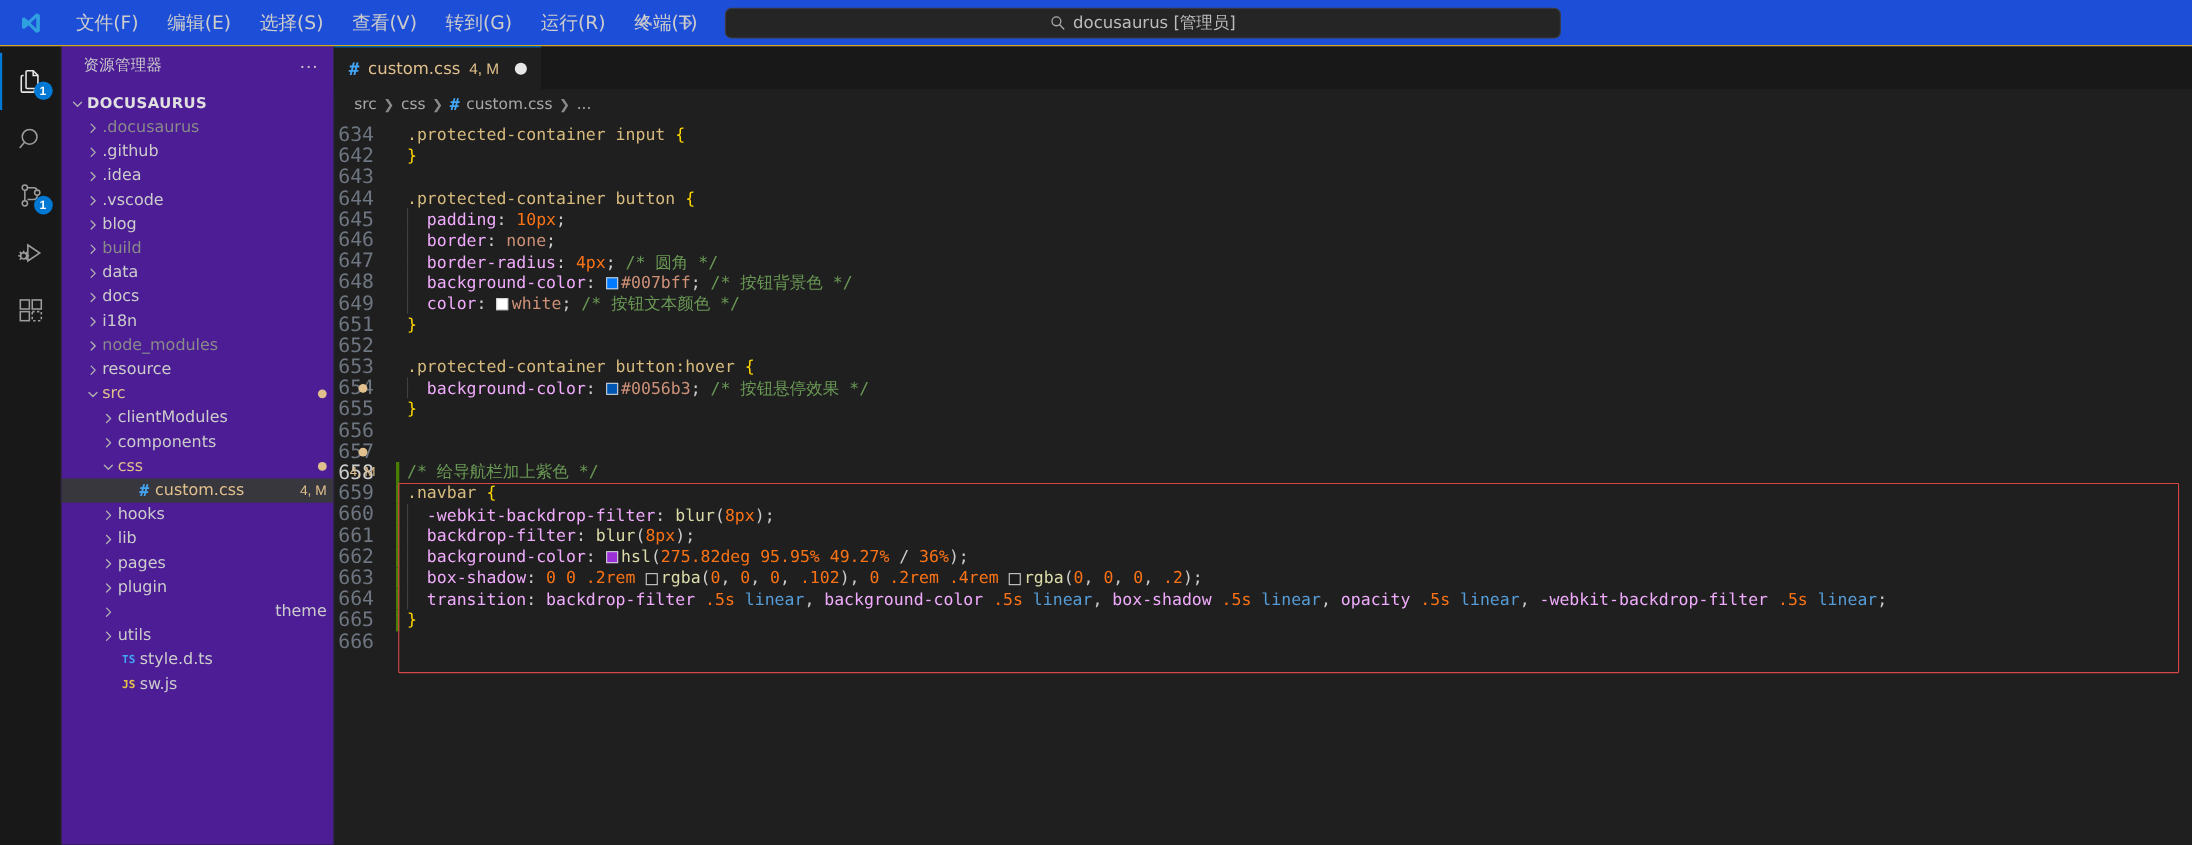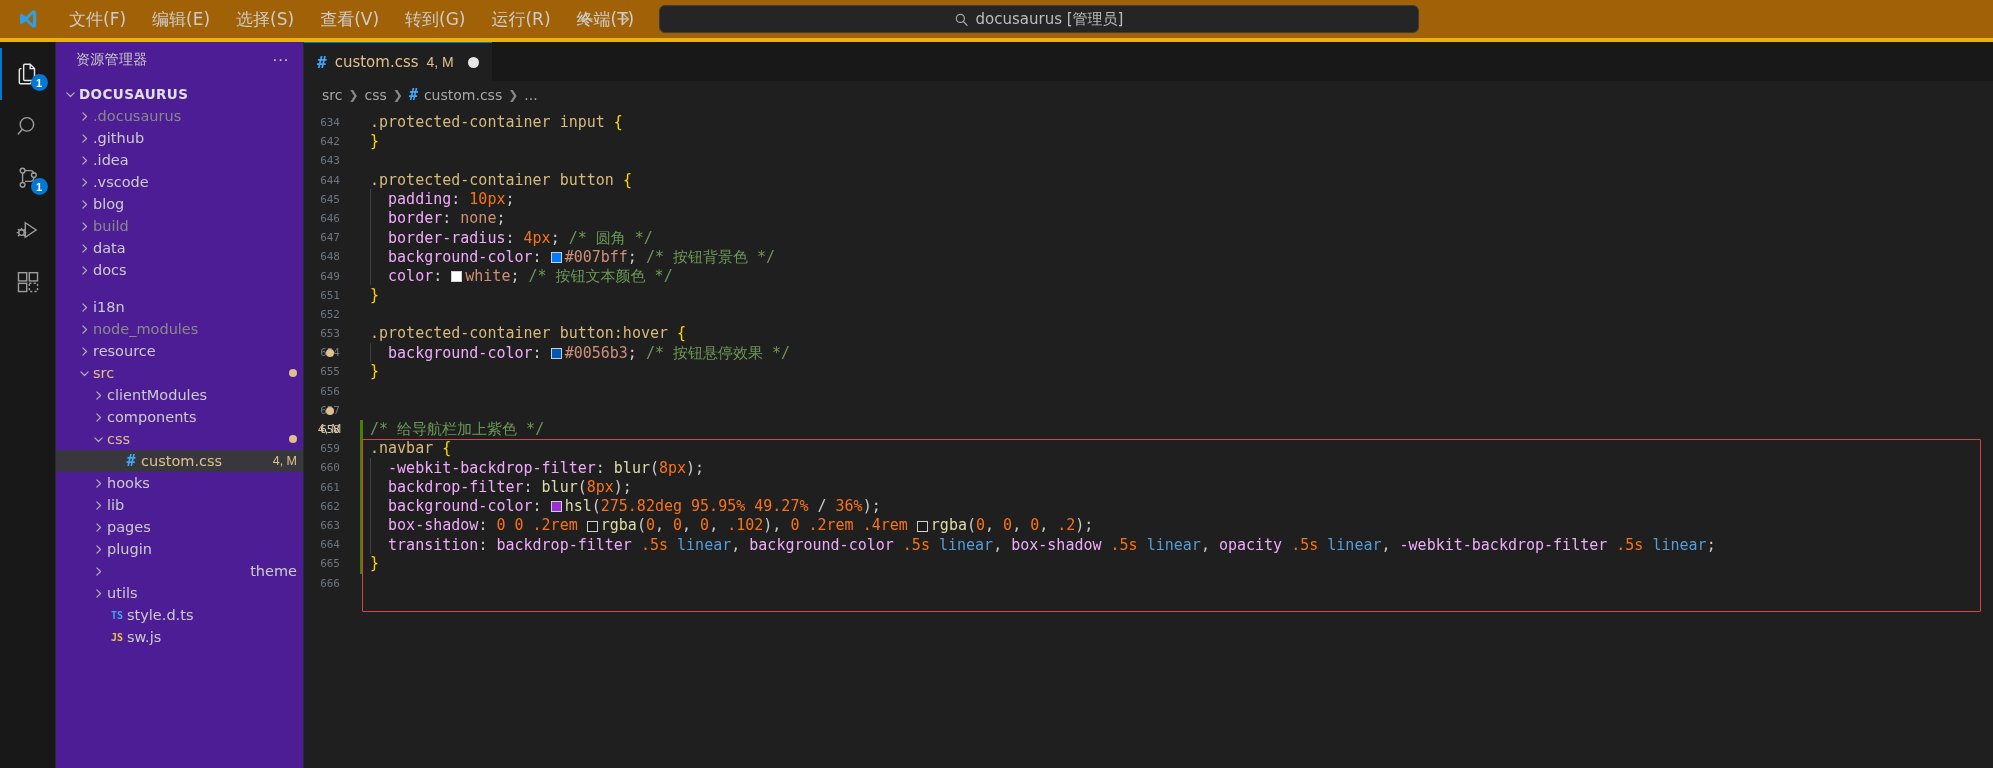--- a/index.html
+++ b/index.html
@@ -7,22 +7,22 @@
     width:1993px; height:768px; overflow:hidden;
     background:#1f1f1f;
     font-family:"Liberation Sans","DejaVu Sans",sans-serif;
     color:#cccccc;
     -webkit-font-smoothing:antialiased;
   }
   .app { width:1993px; height:768px; display:flex; flex-direction:column; }
 
   
   .titlebar {
-    height:42px; background:#a16207; display:flex; align-items:center;
-    flex:0 0 42px; position:relative; border-bottom:4px solid #eab308;
+    height:42px; background:#1d4ed8; display:flex; align-items:center;
+    flex:0 0 42px; position:relative; border-bottom:1px solid #eab308;
   }
   .vs-logo { width:56px; display:flex; align-items:center; justify-content:center; }
   .vs-logo svg { width:22px; height:22px; display:block; }
   .menu { display:flex; align-items:center; height:100%; }
   .menu-item {
     padding:0 13px; height:100%; display:flex; align-items:center;
     font-size:17px; color:#cccccc; cursor:default; white-space:nowrap;
     font-family:"DejaVu Sans","Liberation Sans",sans-serif;
   }
   .title-center {
@@ -149,21 +149,21 @@
   .gut-dot {
     position:absolute; left:22px; width:8px; height:8px; border-radius:50%;
     background:#e2c08d; top:6px;
   }
   .gut-txt {
     position:absolute; left:14px; font-size:12px; color:#e2c08d;
     font-family:"Liberation Sans",sans-serif;
   }
   .ln {
     width:56px; flex:0 0 56px; text-align:right; padding-right:20px;
-    color:#6e7681; font-size:11px; user-select:none;
+    color:#6e7681; font-size:18px; user-select:none;
   }
   .ln.cur { color:#cccccc; }
   .ctext { white-space:pre; padding-left:10px; position:relative; }
   .ind { display:inline-block; border-left:1px solid #404040; height:19.2px;
          vertical-align:text-bottom; margin-right:-1px; }
 
   
   .t-sel  { color:#d7ba7d; }
   .t-prop { color:#f0abfc; }
   .t-val  { color:#ce9178; }
@@ -346,21 +346,21 @@
             <span class="rlabel ">data</span>
           </div>
           <div class="row" style="padding-left: 20px;">
             <span class="tw">
               <svg viewBox="0 0 16 16" fill="none" stroke="currentColor" stroke-width="1.5">
                 <path d="M6 3.5 10.5 8 6 12.5" stroke-linecap="round" stroke-linejoin="round"></path>
               </svg>
             </span>
             <span class="rlabel ">docs</span>
           </div>
-          <div class="row" style="padding-left: 20px; margin-top: 15px;">
+          <div class="row" style="padding-left: 20px;">
             <span class="tw">
               <svg viewBox="0 0 16 16" fill="none" stroke="currentColor" stroke-width="1.5">
                 <path d="M6 3.5 10.5 8 6 12.5" stroke-linecap="round" stroke-linejoin="round"></path>
               </svg>
             </span>
             <span class="rlabel ">i18n</span>
           </div>
           <div class="row" style="padding-left: 20px;">
             <span class="tw">
               <svg viewBox="0 0 16 16" fill="none" stroke="currentColor" stroke-width="1.5">

